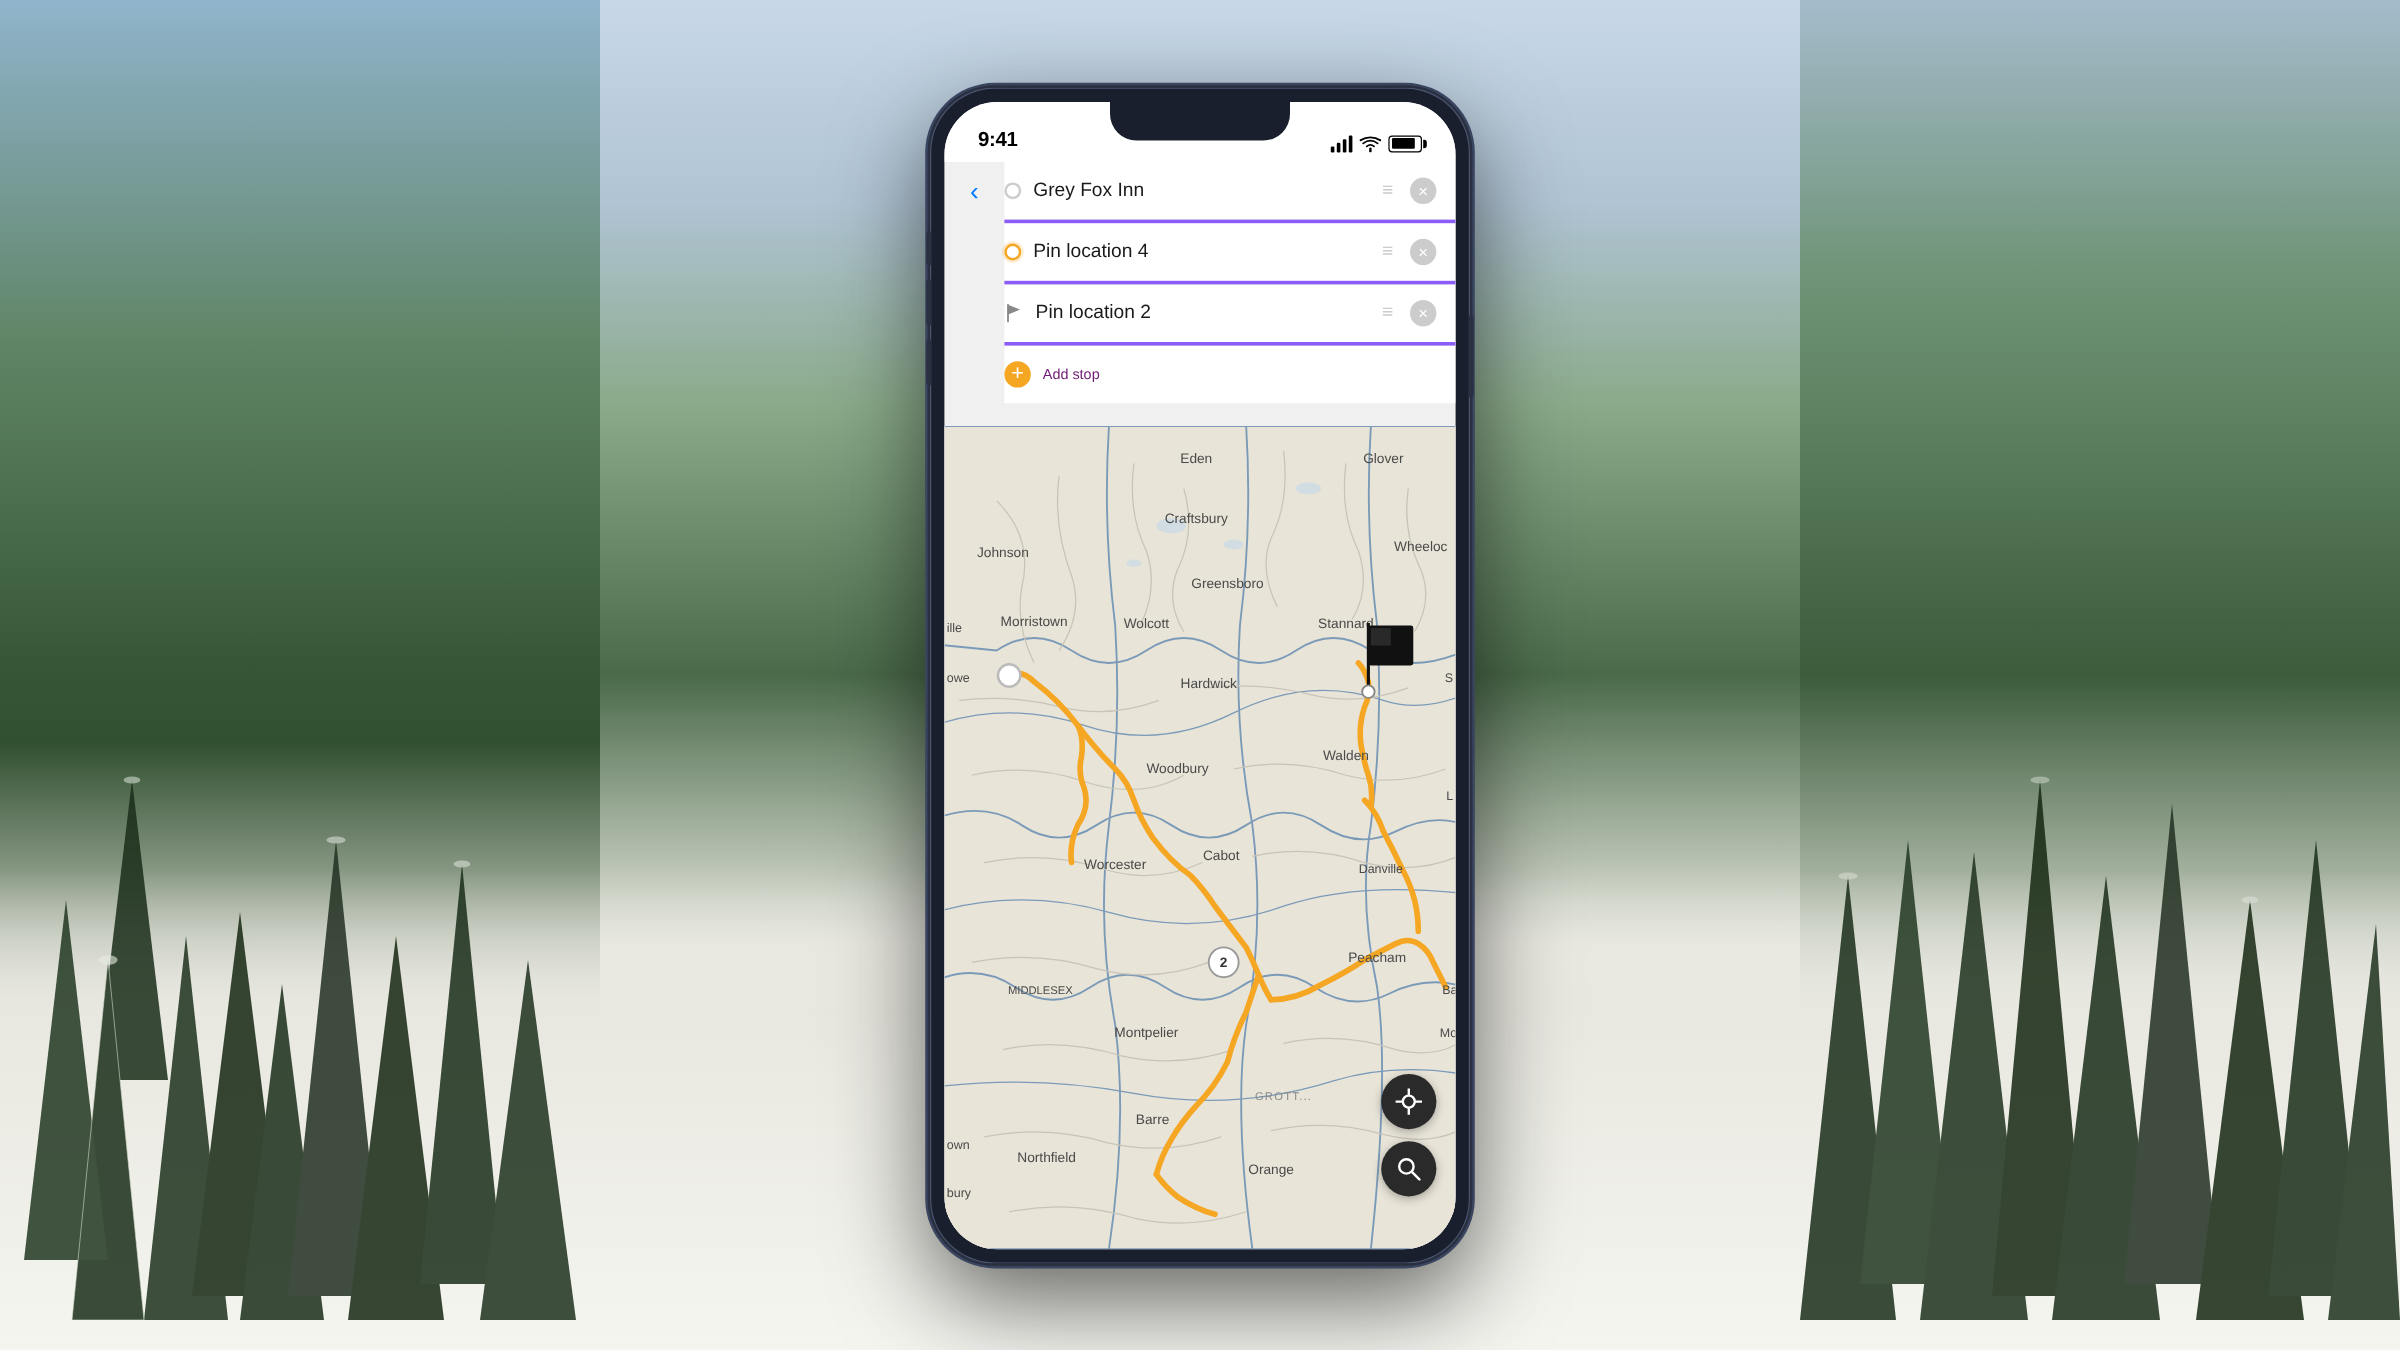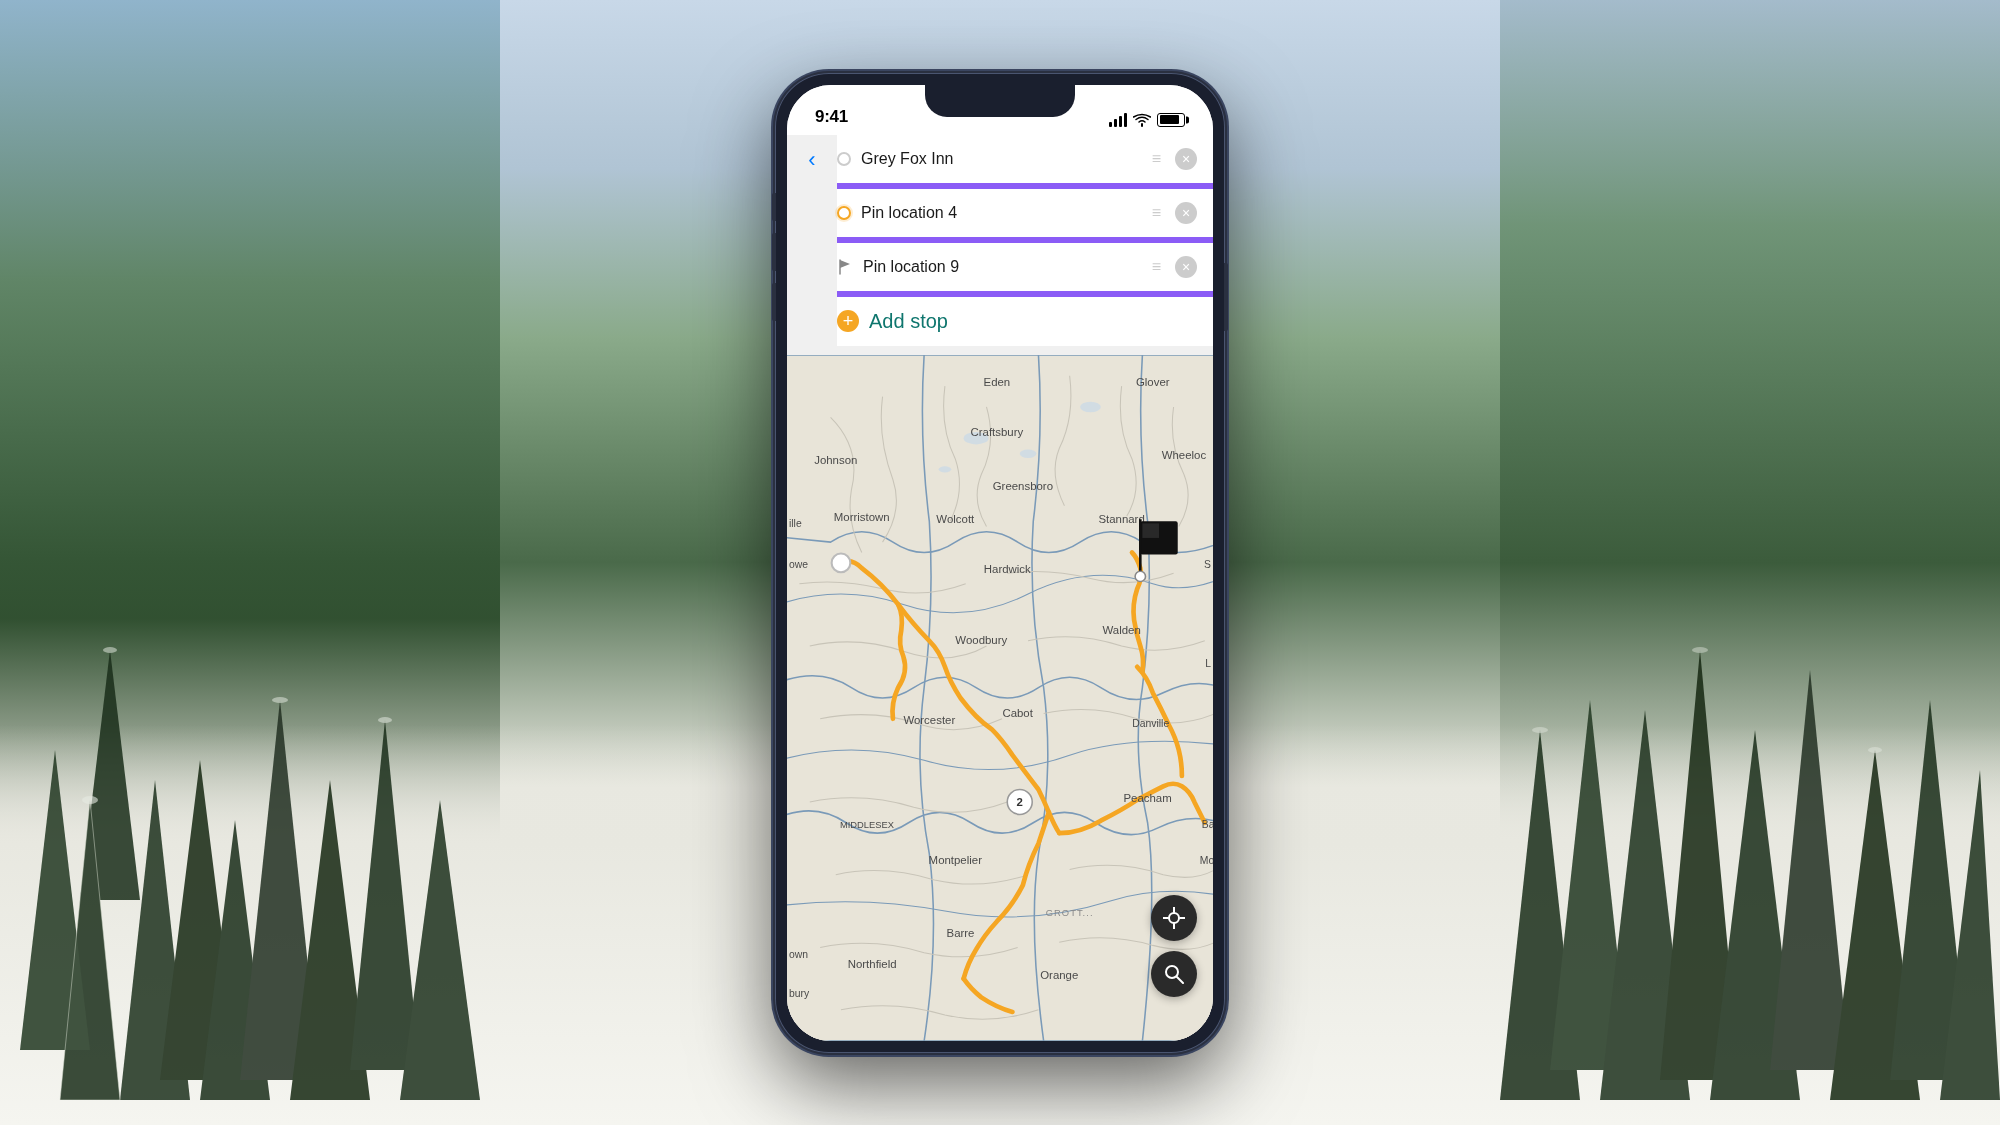--- a/index.html
+++ b/index.html
@@ -189,21 +189,21 @@
       left: 50px;
       right: 0;
       background: white;
       z-index: 40;
     }
 
     .route-item-row {
       display: flex;
       align-items: center;
       padding: 13px 16px 13px 0;
-      border-bottom: 6px solid #8b5cf6;
+      border-bottom: 3px solid #8b5cf6;
       gap: 10px;
     }
 
     .location-dot {
       width: 14px;
       height: 14px;
       border-radius: 50%;
       border: 2px solid #ccc;
       background: white;
       flex-shrink: 0;
@@ -256,22 +256,22 @@
       color: white;
       display: flex;
       align-items: center;
       justify-content: center;
       font-size: 18px;
       font-weight: 300;
       flex-shrink: 0;
     }
 
     .add-stop-label {
-      font-size: 20px;
-      color: #0f766e;
+      font-size: 12px;
+      color: #701a75;
     }
 
     
     .map-area {
       position: absolute;
       top: 270px;
       left: 0; right: 0; bottom: 0;
       background: #e8e4dc;
       overflow: hidden;
     }
@@ -449,21 +449,21 @@
         <span class="route-label">Pin location 4</span>
         <span class="drag-handle">≡</span>
         <div class="remove-btn">×</div>
       </div>
 
       <div class="route-item-row">
         <svg width="16" height="16" viewBox="0 0 16 16" style="flex-shrink:0;">
           <line x1="3" y1="1" x2="3" y2="15" stroke="#888" stroke-width="1.5" stroke-linecap="round"></line>
           <polygon points="3,1 13,5 3,9" fill="#888"></polygon>
         </svg>
-        <span class="route-label">Pin location 9</span>
+        <span class="route-label">Pin location 2</span>
         <span class="drag-handle">≡</span>
         <div class="remove-btn">×</div>
       </div>
 
       <div class="add-stop-row">
         <div class="add-stop-icon">+</div>
         <span class="add-stop-label">Add stop</span>
       </div>
     </div>
 

